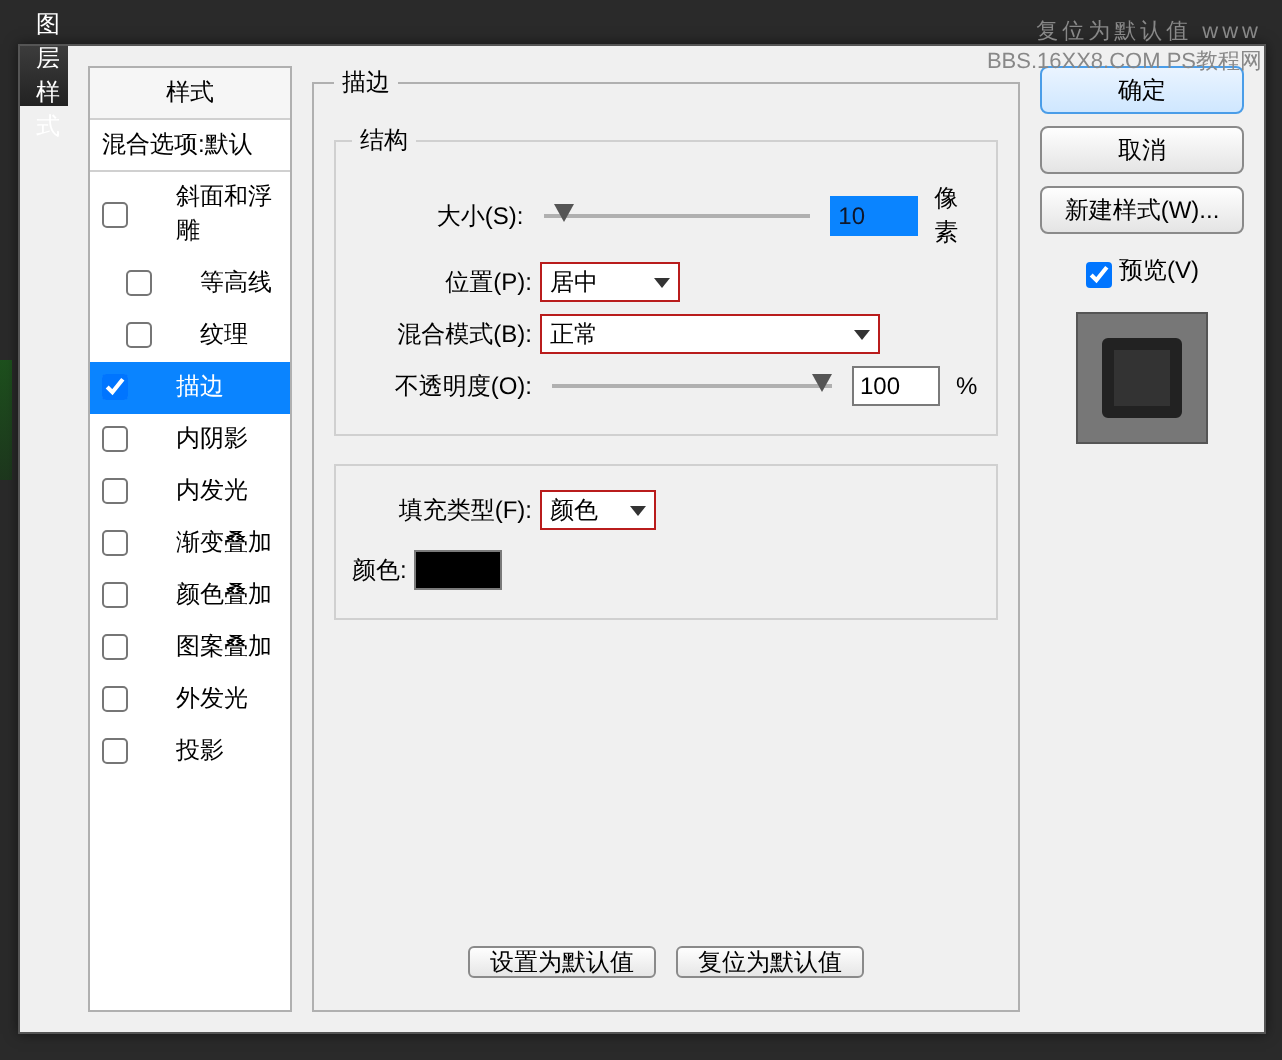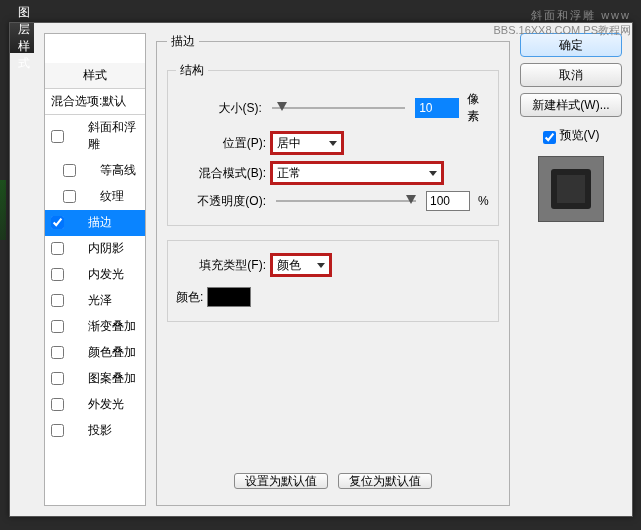--- a/index.html
+++ b/index.html
@@ -3,59 +3,59 @@
 <meta charset="utf-8">
 <style>
   body { margin:0; font-family:"Microsoft YaHei","SimSun",sans-serif; font-size:12px; background:#2a2a2a; width:641px; height:530px; box-sizing:border-box; position:relative; overflow:hidden; }
   .watermark { position:absolute; top:8px; right:10px; color:#888; font-size:11px; text-align:right; z-index:100; pointer-events:none; }
   .watermark .line1{ letter-spacing:2px; }
   .window { position:absolute; top:22px; left:9px; width:622px; height:493px; background:#f0f0f0; border:1px solid #555; box-shadow:0 0 6px rgba(0,0,0,0.5); display:flex; flex-direction:row; }
   .titlebar { height:30px; background:linear-gradient(#3c3c3c,#222); color:#fff; display:flex; align-items:center; padding-left:8px; font-size:12px; }
   .dialog-body { flex:1; display:flex; padding:10px; gap:10px; background:#f0f0f0; }
   .styles-panel { width:100px; border:1px solid #b0b0b0; background:#fff; display:flex; flex-direction:column; }
   .styles-header, .styles-blend { padding:4px 6px; border-bottom:1px solid #d0d0d0; }
-  .styles-header { background:#f6f6f6; font-weight:normal; text-align:center;margin-top:29px; }
+  .styles-header { background:#f6f6f6; font-weight:normal; text-align:center; }
   .style-item { padding:4px 4px 4px 6px; display:flex; align-items:center; gap:20px; cursor:default; border-bottom:1px solid transparent; }
   .style-item.indent { padding-left:18px; }
   .style-item input[type=checkbox]{ margin:0 4px 0 0; width:13px; height:13px; }
   .style-item.selected { background:#0a84ff; color:#fff; }
   .main-panel { flex:1; position:relative; display:flex; flex-direction:column; gap:6px; }
   fieldset.group { border:1px solid #b0b0b0; margin:0; padding:8px 10px 10px 10px; }
   fieldset.group legend { padding:0 4px; }
   .subgroup { border:1px solid #d0d0d0; margin:4px 0; padding:6px 8px 8px 8px; }
   .form-row { display:flex; align-items:center; margin:6px 0; gap:4px; }
   .form-row label.rlab { width:90px; text-align:right; }
   .slider-track { position:relative; width:140px; height:14px; margin:0 6px; }
   .slider-track .line{ position:absolute; top:6px; left:0; right:0; height:2px; background:#b0b0b0; }
   .slider-track .handle{ position:absolute; top:1px; width:0; height:0; border-left:5px solid transparent; border-right:5px solid transparent; border-top:9px solid #555; }
   .num-input { width:36px; height:16px; border:1px solid #7a7a7a; padding:1px 3px; font-size:12px; }
-  .num-input.highlight { background:#0a84ff; color:#ffffff; border:1px solid #0a84ff; }
+  .num-input.highlight { background:#0a84ff; color:#0f172a; border:1px solid #0a84ff; }
   .unit { margin-left:4px; }
-  .dropdown { display:inline-flex; align-items:center; border:3px solid #b91c1c; background:#fff; height:18px; padding:0 4px; cursor:default; }
+  .dropdown { display:inline-flex; align-items:center; border:1px solid #b91c1c; background:#fff; height:18px; padding:0 4px; cursor:default; }
   .dropdown .caret { margin-left:6px; width:0; height:0; border-left:4px solid transparent; border-right:4px solid transparent; border-top:5px solid #333; }
   .dropdown.wide { width:160px; justify-content:space-between; }
   .dropdown.mid { width:60px; justify-content:space-between; }
   .dropdown.small { width:48px; justify-content:space-between; }
   .color-swatch { width:42px; height:18px; background:#000; border:1px solid #7a7a7a; display:inline-block; }
   .btn-row{ display:flex; justify-content:center; gap:10px; padding:6px 0; }
   .flat-btn { border:1px solid #8a8a8a; background:linear-gradient(#fefefe,#e6e6e6); padding:2px 10px; border-radius:3px; font-size:12px; cursor:default; height:16px; box-sizing:border-box; display:flex; align-items:center; }
   .right-panel { width:102px; display:flex; flex-direction:column; align-items:center; gap:6px; }
   .action-btn { width:100px; height:22px; border:1px solid #8a8a8a; background:linear-gradient(#fefefe,#e4e4e4); border-radius:4px; display:flex; align-items:center; justify-content:center; font-size:12px; cursor:default;text-align:center; }
   .action-btn.primary { border:1px solid #4a9de8; background:linear-gradient(#eaf4ff,#cfe7ff); }
   .preview-row { display:flex; align-items:flex-end; gap:4px; margin-top:4px; }
   .preview-row input[type=checkbox]{margin:0;}
   .preview-box { width:64px; height:64px; background:#777; margin-top:6px; display:flex; align-items:center; justify-content:center; border:1px solid #555; }
   .preview-inner { width:28px; height:28px; background:#333; border:6px solid #222; border-radius:3px; }
   .left-edge-green { position:absolute; left:0; top:180px; width:6px; height:60px; background:linear-gradient(#0a0,#050); opacity:.3; }
 </style>
 </head>
 <body>
 
 <div class="watermark">
-  <div class="line1">斜面和浮雕 www</div>
+  <div class="line1">复位为默认值 www</div>
   <div>BBS.16XX8.COM  PS教程网</div>
 </div>
 
 <div class="left-edge-green"></div>
 
 <div class="window">
   <div class="titlebar">
     <span>图层样式</span>
   </div>
   <div class="dialog-body">
@@ -80,24 +80,20 @@
             <input type="checkbox" checked="" style="">
             <span>描边</span>
           </div>
           <div class="style-item">
             <input type="checkbox" style="">
             <span>内阴影</span>
           </div>
           <div class="style-item">
             <input type="checkbox" style="">
             <span>内发光</span>
-          </div>
-          <div class="style-item">
-            <input type="checkbox" style="">
-            <span>光泽</span>
           </div>
           <div class="style-item">
             <input type="checkbox" style="">
             <span>渐变叠加</span>
           </div>
           <div class="style-item">
             <input type="checkbox" style="">
             <span>颜色叠加</span>
           </div>
           <div class="style-item">

